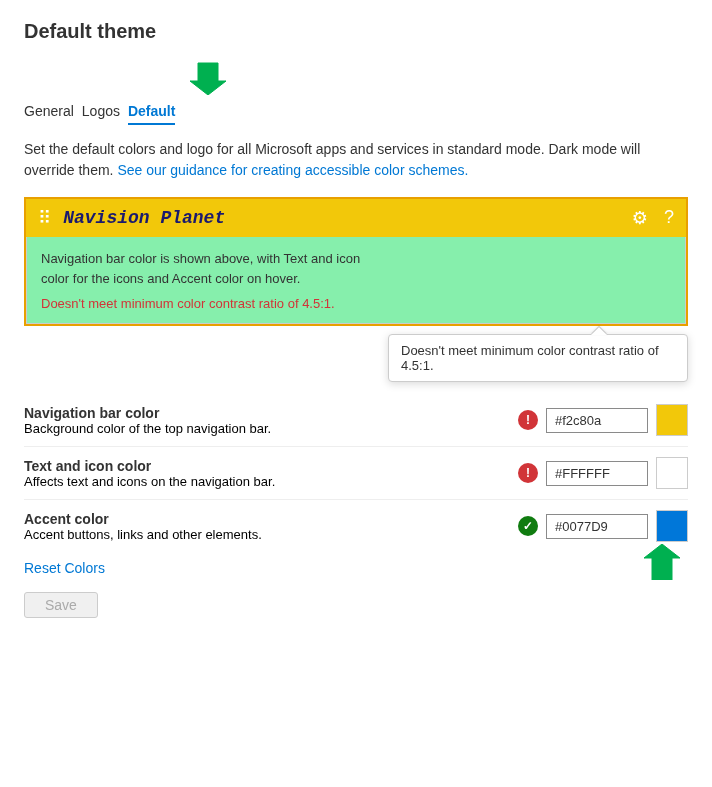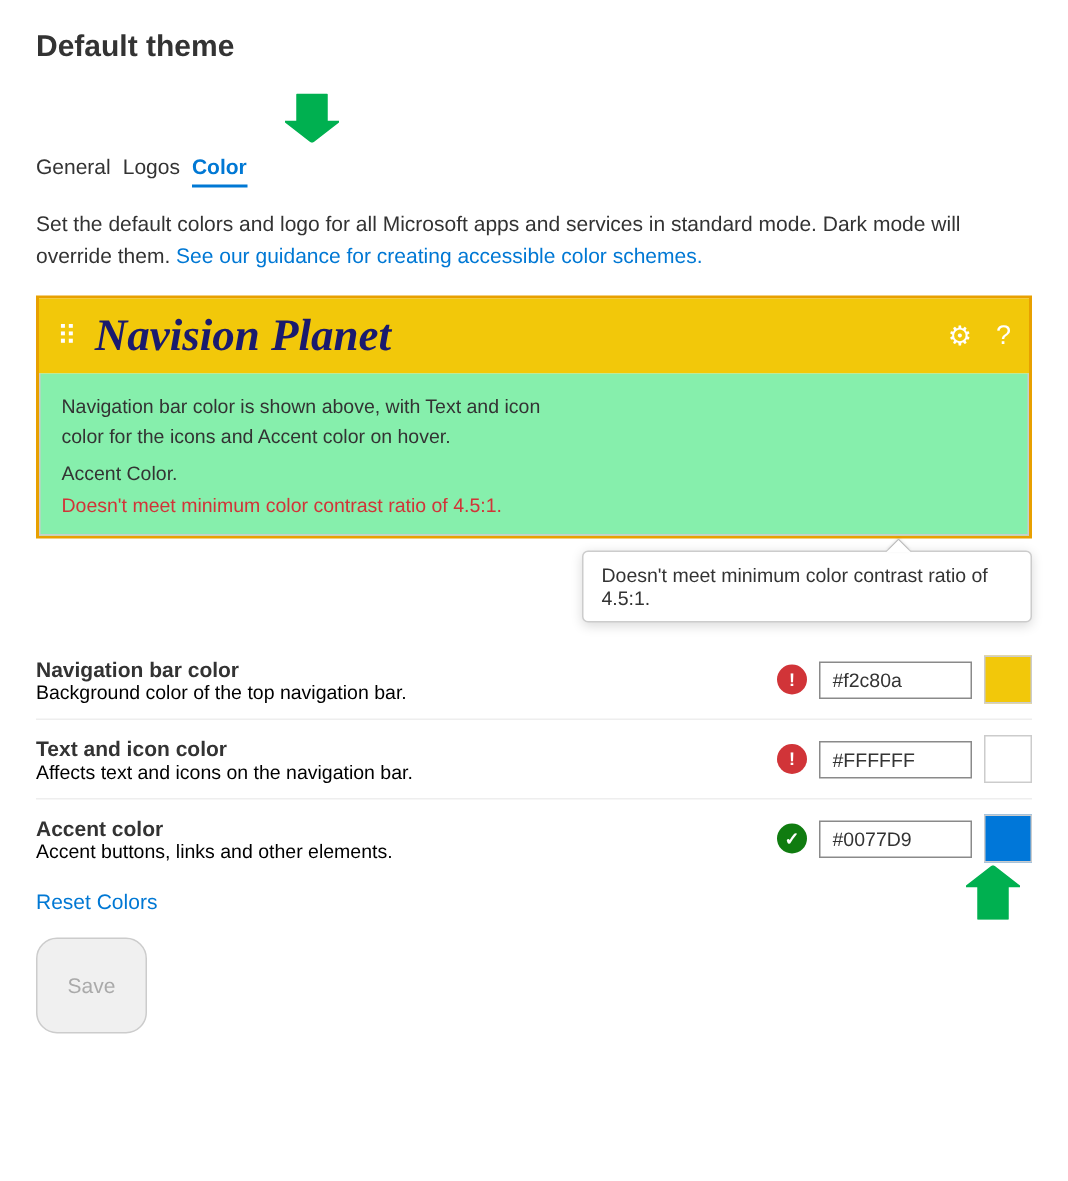--- a/index.html
+++ b/index.html
@@ -66,26 +66,26 @@
       padding: 8px 12px;
       gap: 12px;
     }
 
     .nav-dots-icon {
       color: #fff;
       font-size: 18px;
     }
 
     .nav-title {
-      font-size: 30px;
+      font-size: 18px;
       font-weight: 900;
       color: #1a1a6e;
       font-style: italic;
       flex: 1;
-      font-family: Liberation Serif, serif;
+      font-family: Liberation Mono, monospace;
     }
 
     .nav-icons {
       display: flex;
       gap: 16px;
       color: #fff;
       font-size: 18px;
     }
 
     .nav-description-box {
@@ -234,24 +234,24 @@
       display: inline-block;
       margin-top: 8px;
       margin-bottom: 16px;
       text-align: center;
     }
 
     .save-button {
       background: #f0f0f0;
       border: 1px solid #ccc;
       color: #aaa;
-      padding: 23px 20px;
+      padding: 4px 20px;
       font-size: 14px;
       cursor: not-allowed;
-      border-radius: 14px;
+      border-radius: 3px;
     }
 
     .tabs-container {
       position: relative;
       display: flex;
       align-items: flex-end;
       gap: 8px;
       margin-bottom: 16px;
       padding-top: 44px;
     }
@@ -273,21 +273,21 @@
     </svg>
   </div>
 
   <div class="tab-item">
     <span>General</span>
   </div>
   <div class="tab-item">
     <span>Logos</span>
   </div>
   <div class="tab-item active">
-    <span>Color</span>
+    <span>Default</span>
   </div>
 </div>
 
 <p class="description">
   <span>Set the default colors and logo for all Microsoft apps and services in standard mode. Dark mode will override them.</span>
   <a href="#">See our guidance for creating accessible color schemes.</a>
 </p>
 
 <div class="nav-preview">
   <div class="nav-bar-sim">
@@ -296,21 +296,20 @@
     <div class="nav-icons">
       <span>⚙</span>
       <span>?</span>
     </div>
   </div>
   <div class="nav-description-box">
     <p class="nav-desc-text">
       <span>Navigation bar color is shown above, with Text and icon</span><br>
       <span>color for the icons and Accent color on hover.</span>
     </p>
-    <p class="accent-label">Accent Color.</p>
     <p class="contrast-warning-red">Doesn't meet minimum color contrast ratio of 4.5:1.</p>
   </div>
 </div>
 
 <div style="display:flex; justify-content:flex-end; margin-top:0; position:relative;">
   <div class="tooltip-bubble">Doesn't meet minimum color contrast ratio of 4.5:1.</div>
 </div>
 
 <div class="color-settings">
 

